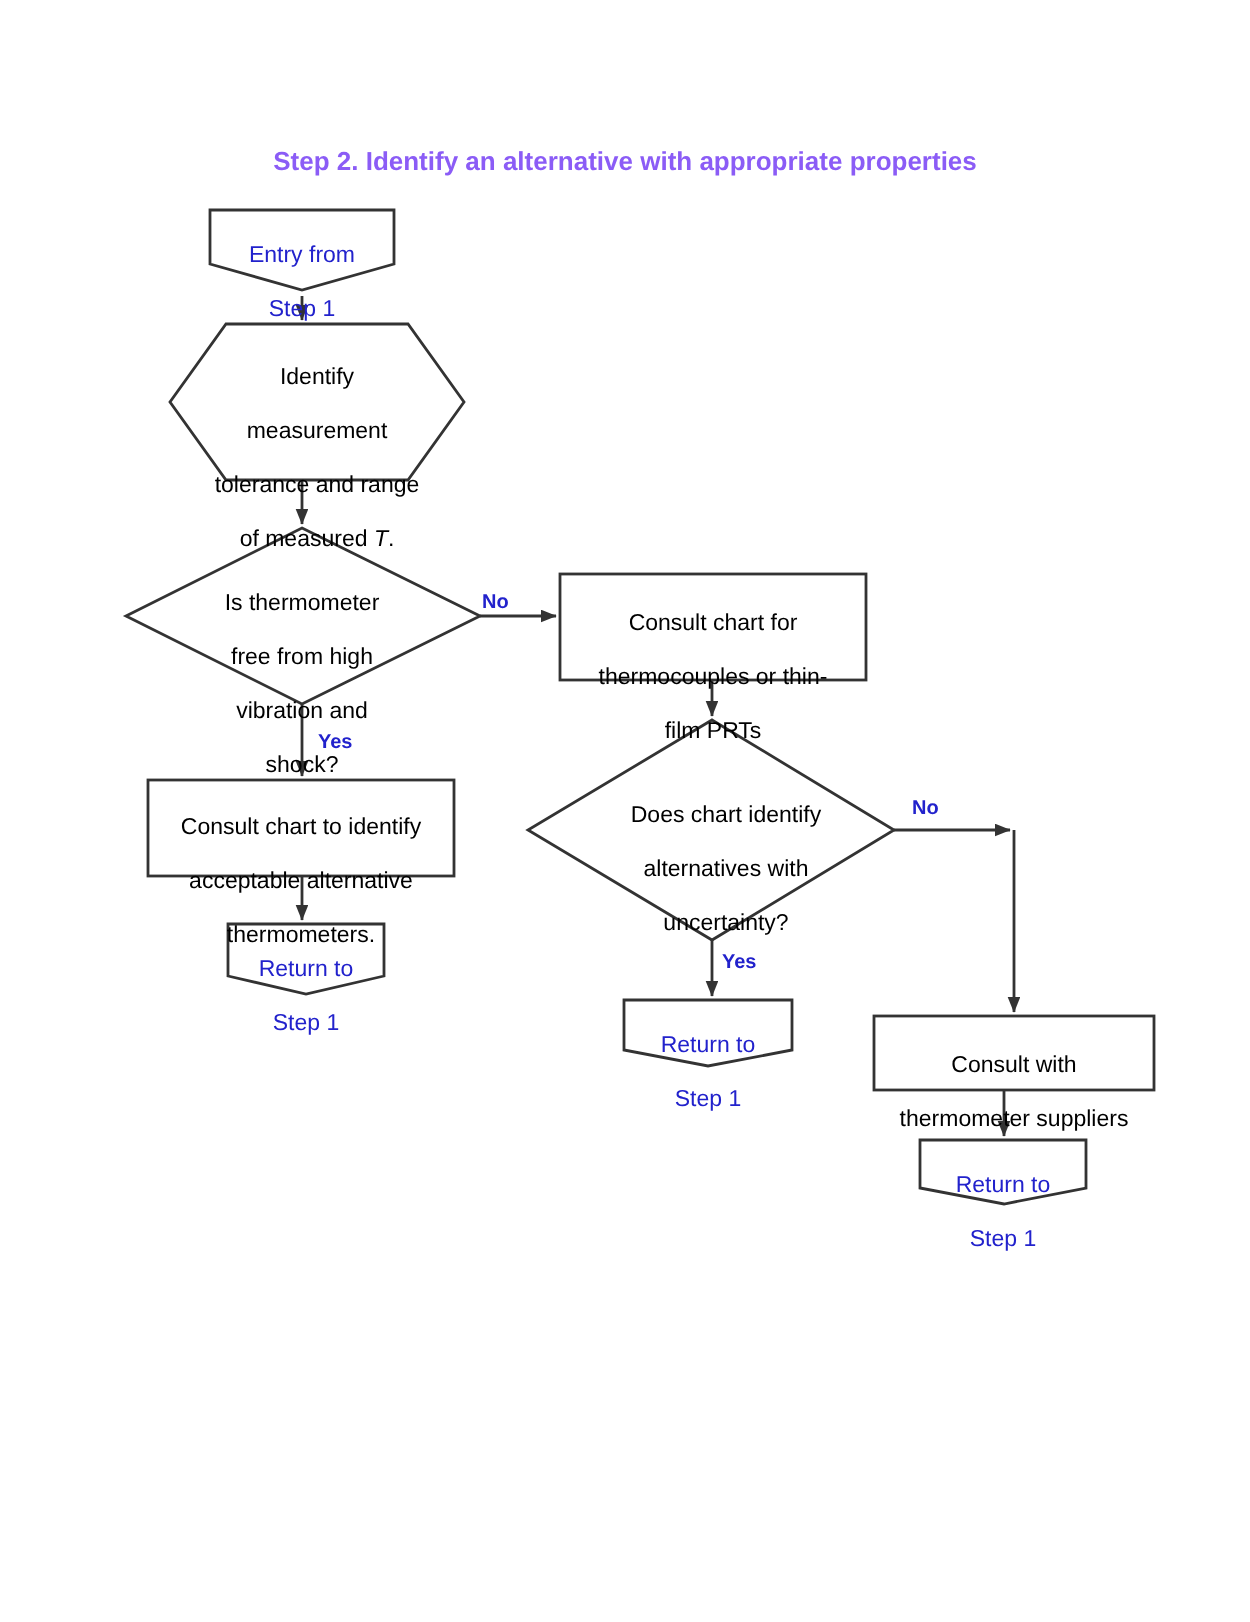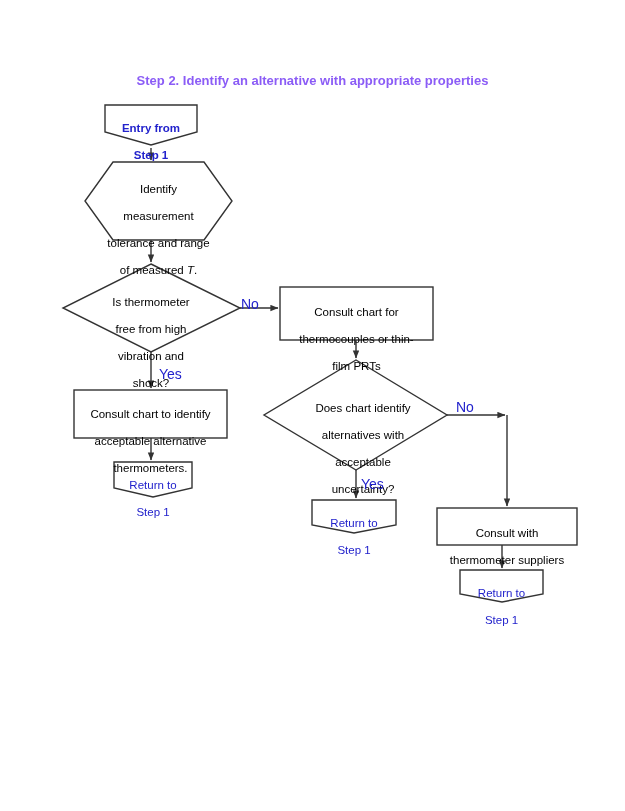--- a/index.html
+++ b/index.html
@@ -35,22 +35,22 @@
     font-size: 11.5px;
     color: #000000;
     white-space: pre-line;
     pointer-events: none;
   }
   .node-text.blue {
     color: #2222CC;
   }
   .edge-label {
     position: absolute;
-    font-size: 14px;
-    font-weight: normal;
+    font-size: 10px;
+    font-weight: bold;
     color: #2222CC;
     white-space: nowrap;
   }
   #page-title {
     position: absolute;
     left: 0;
     top: 73px;
     width: 625px;
     text-align: center;
     font-size: 13px;
@@ -113,21 +113,21 @@
       <polygon points="356,360 447,415 356,470 264,415"></polygon>
 
       <polygon points="312,500 396,500 396,525 354,533 312,525"></polygon>
 
       <rect x="437" y="508" width="140" height="37"></rect>
 
       <polygon points="460,570 543,570 543,594 502,602 460,594"></polygon>
     </g>
   </svg>
 
-  <div class="node-text blue" style="left:105px; top:108px; width:92px;font-weight:bold;">
+  <div class="node-text blue" style="left:105px; top:108px; width:92px;">
     <div>Entry from</div>
     <div>Step 1</div>
   </div>
 
   <div class="node-text" style="left:85px; top:169px; width:147px;">
     <div>Identify</div>
     <div>measurement</div>
     <div>tolerance and range</div>
     <div><span>of measured </span><span class="ital">T</span><span>.</span></div>
   </div>
@@ -152,21 +152,20 @@
   </div>
 
   <div class="node-text blue" style="left:114px; top:465px; width:78px;">
     <div>Return to</div>
     <div>Step 1</div>
   </div>
 
   <div class="node-text" style="left:288px; top:388px; width:150px;">
     <div>Does chart identify</div>
     <div>alternatives with</div>
-    <div>acceptable</div>
     <div>uncertainty?</div>
   </div>
 
   <div class="node-text blue" style="left:312px; top:503px; width:84px;">
     <div>Return to</div>
     <div>Step 1</div>
   </div>
 
   <div class="node-text" style="left:437px; top:513px; width:140px;">
     <div>Consult with</div>

